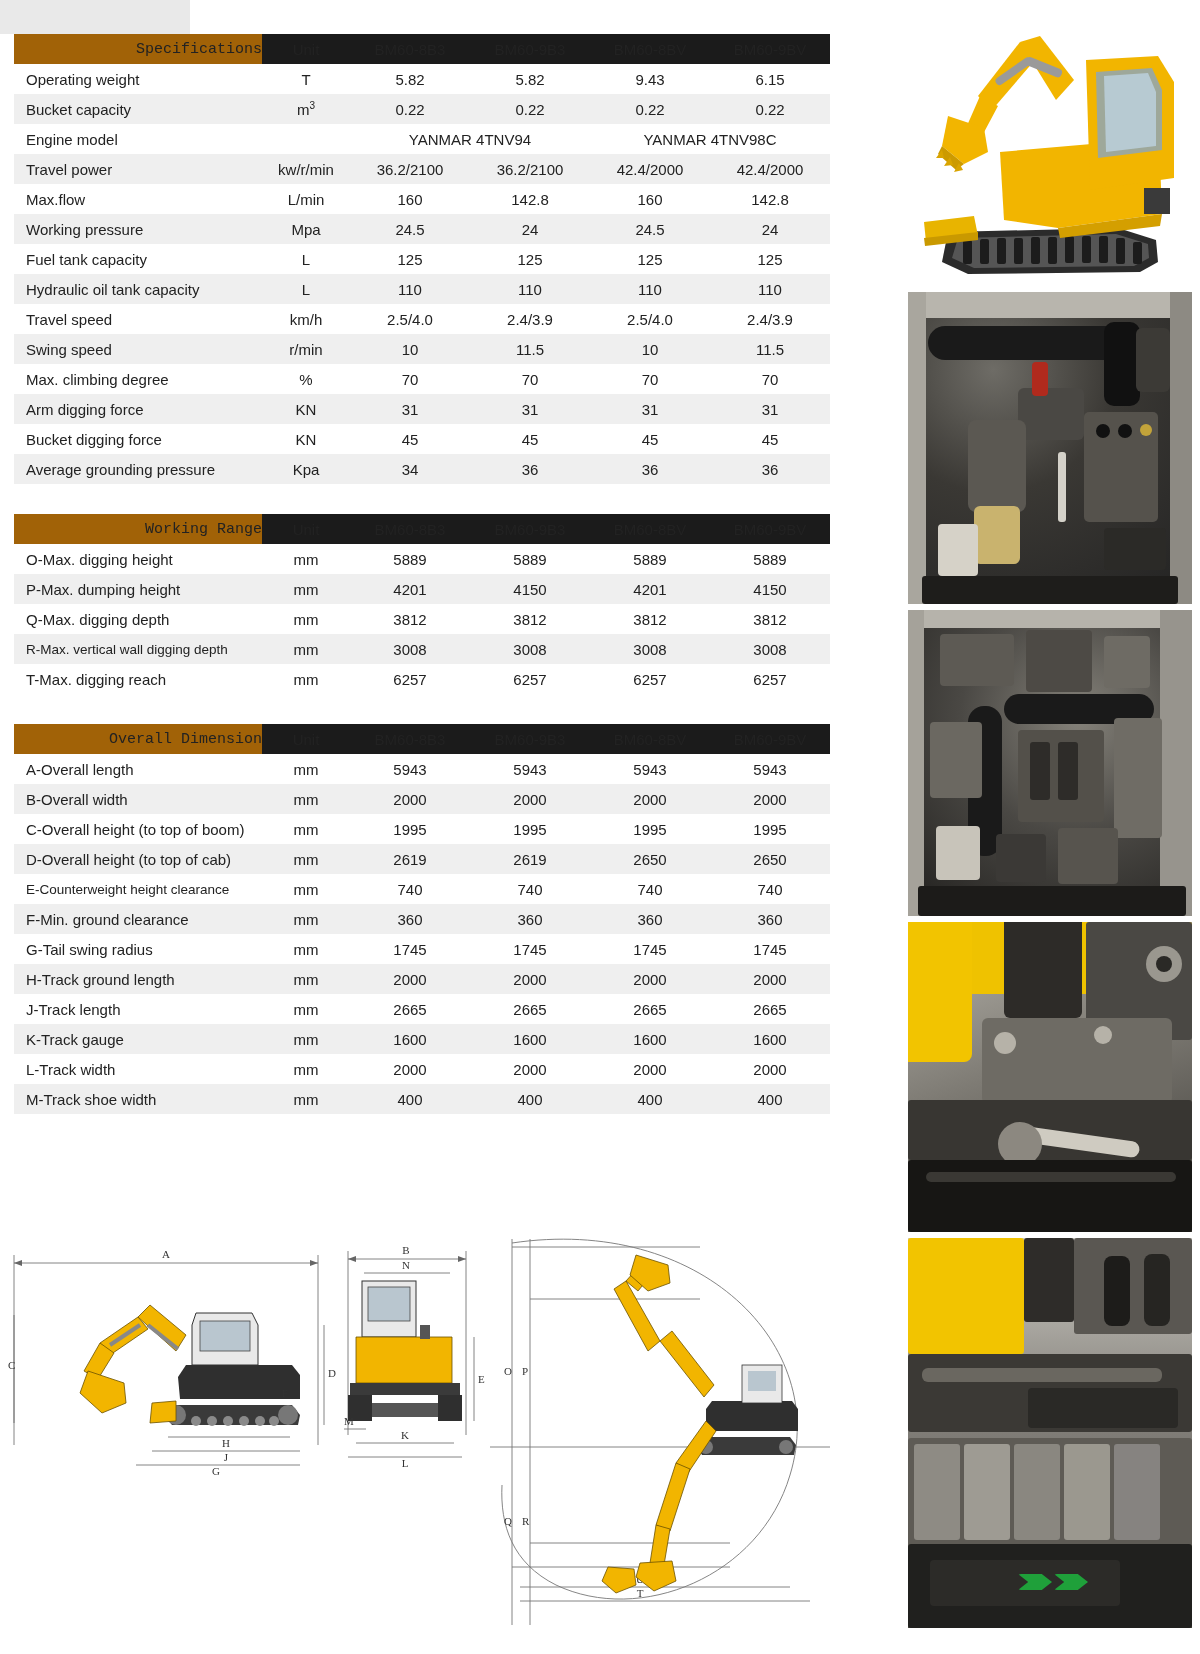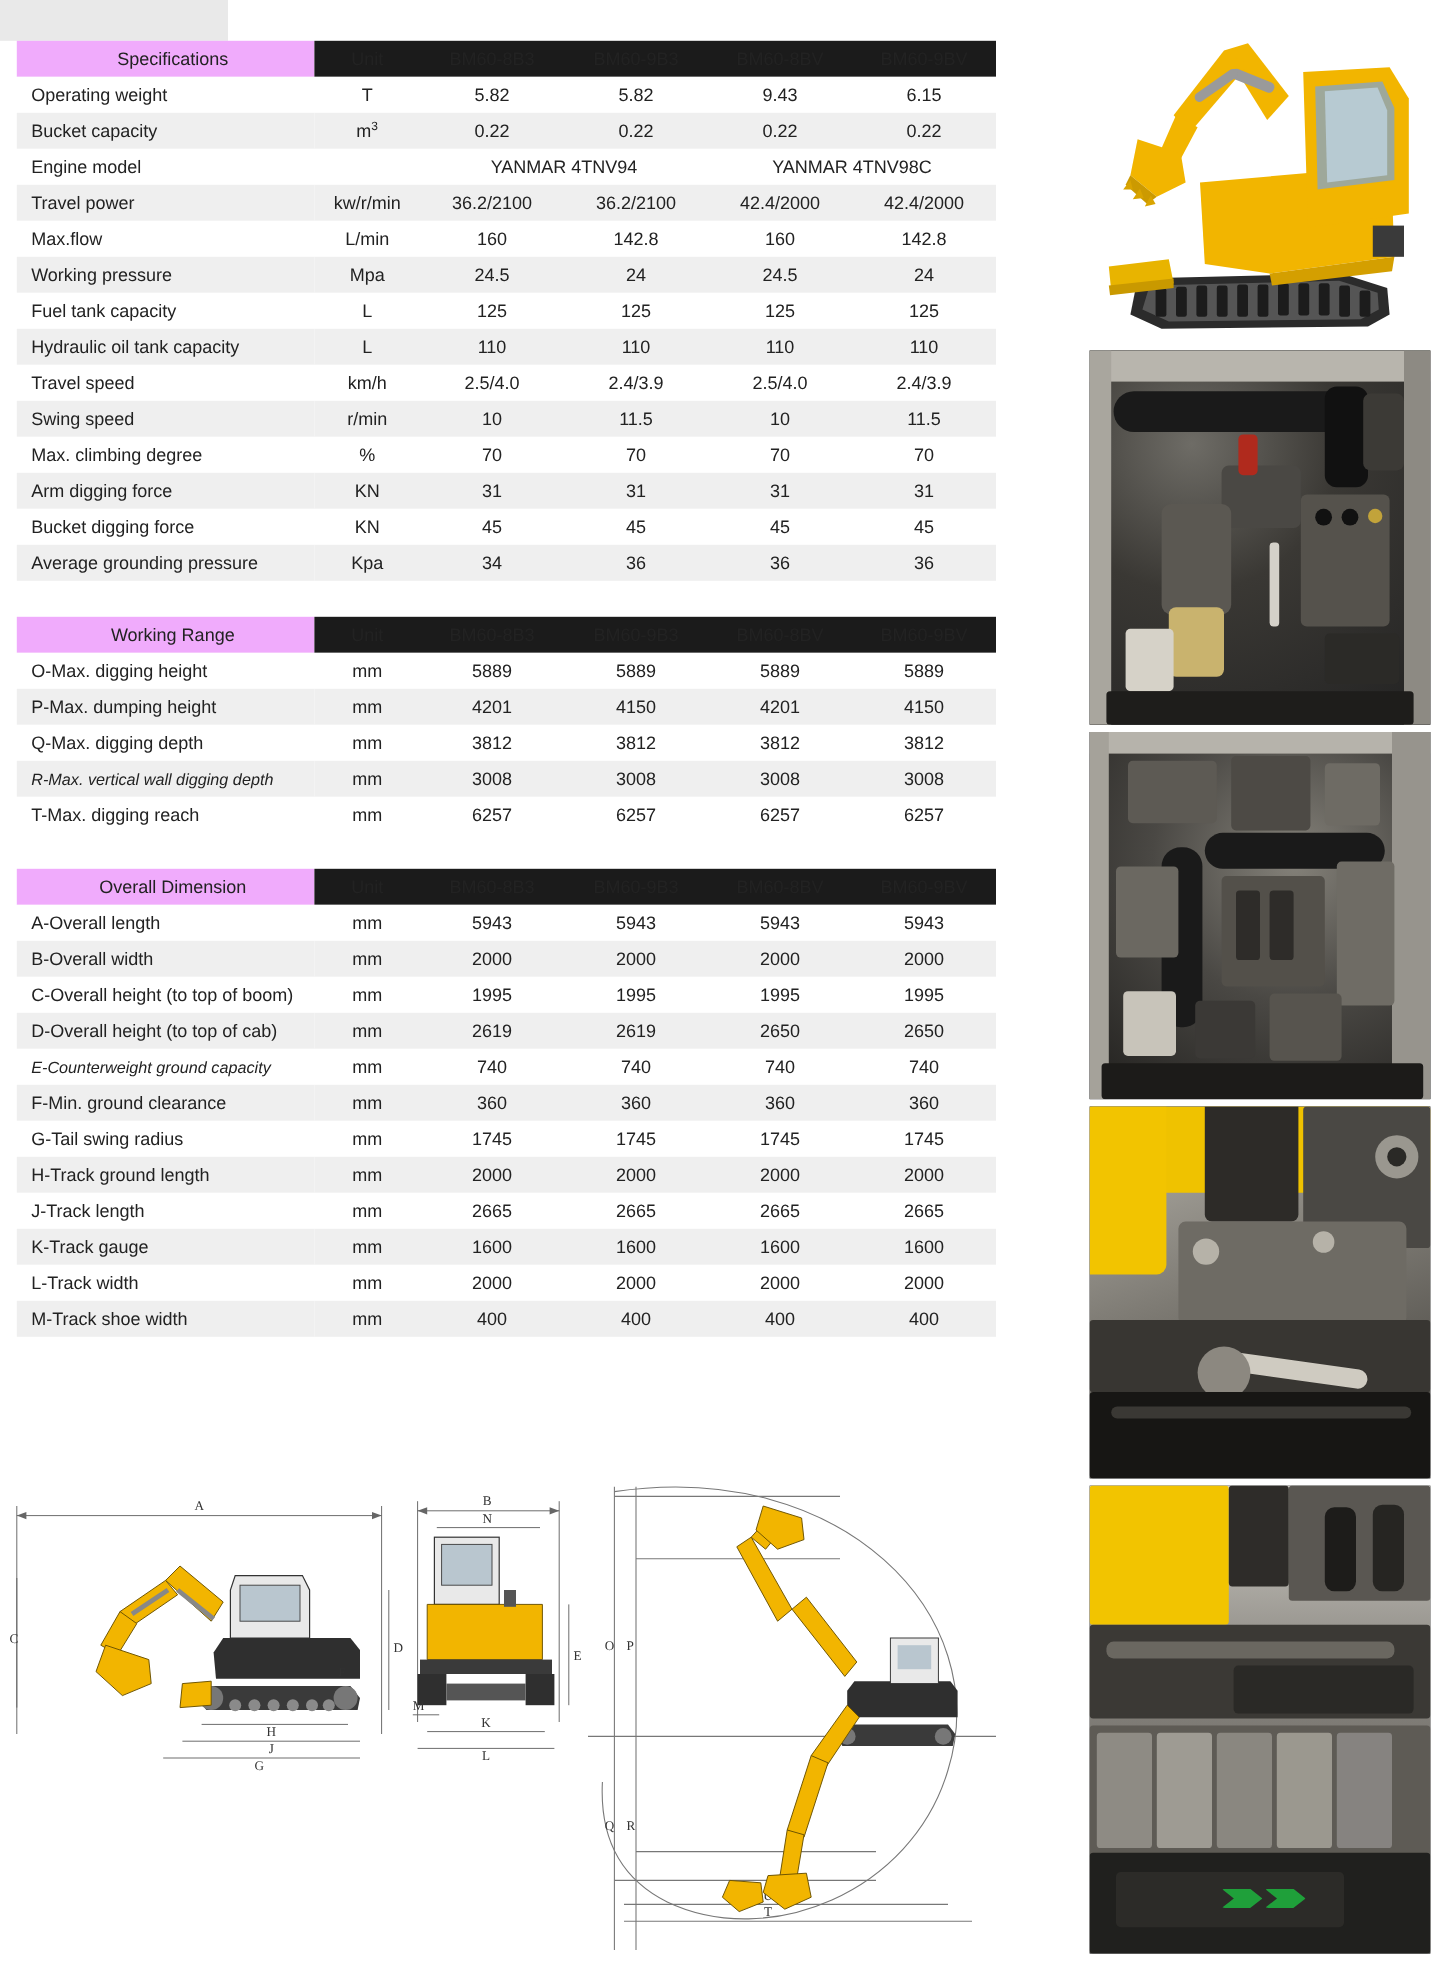--- a/index.html
+++ b/index.html
@@ -49,42 +49,43 @@
   }
   table.spec td, table.spec th {
     padding: 0;
     font-size: 15px;
     color: #222;
     font-weight: normal;
     height: 30px;
     vertical-align: middle;
   }
   .sec-title {
-    background: #f0abfc;
+    background: #a16207;
     color: #111;
     font-weight: bold;
     font-size: 16px;
     padding-left: 12px !important;
-    text-align: center;
+    text-align: right;
     height: 32px;
+    font-family: Liberation Mono, monospace;
   }
   .hdr-dark {
     background: #1b1b1b;
     color: #ffffff;
     font-weight: bold;
     font-size: 16px;
     text-align: center;
     height: 32px;
   }
   td.label {
     text-align: left;
     padding-left: 12px !important;
     font-size: 15px;
   }
-  td.label.small { font-size: 13.5px; font-style: italic; }
+  td.label.small { font-size: 13.5px; }
   td.cell { text-align: center; font-size: 15px; }
   tr.alt td { background: #efefef; }
   tr.white td { background: #ffffff; }
   .colw-label { width: 248px; }
   .colw-unit  { width: 88px; }
   .colw-model { width: 120px; }
   .span-engine { text-align: center; }
   .sec-gap { height: 26px; }
   sup { font-size: 10px; vertical-align: super; }
 
@@ -388,21 +389,21 @@
       </tr>
       <tr class="alt">
         <td class="label">D-Overall height (to top of cab)</td>
         <td class="cell">mm</td>
         <td class="cell">2619</td>
         <td class="cell">2619</td>
         <td class="cell">2650</td>
         <td class="cell">2650</td>
       </tr>
       <tr class="white">
-        <td class="label small">E-Counterweight ground capacity</td>
+        <td class="label small">E-Counterweight height clearance</td>
         <td class="cell">mm</td>
         <td class="cell">740</td>
         <td class="cell">740</td>
         <td class="cell">740</td>
         <td class="cell">740</td>
       </tr>
       <tr class="alt">
         <td class="label">F-Min. ground clearance</td>
         <td class="cell">mm</td>
         <td class="cell">360</td>

